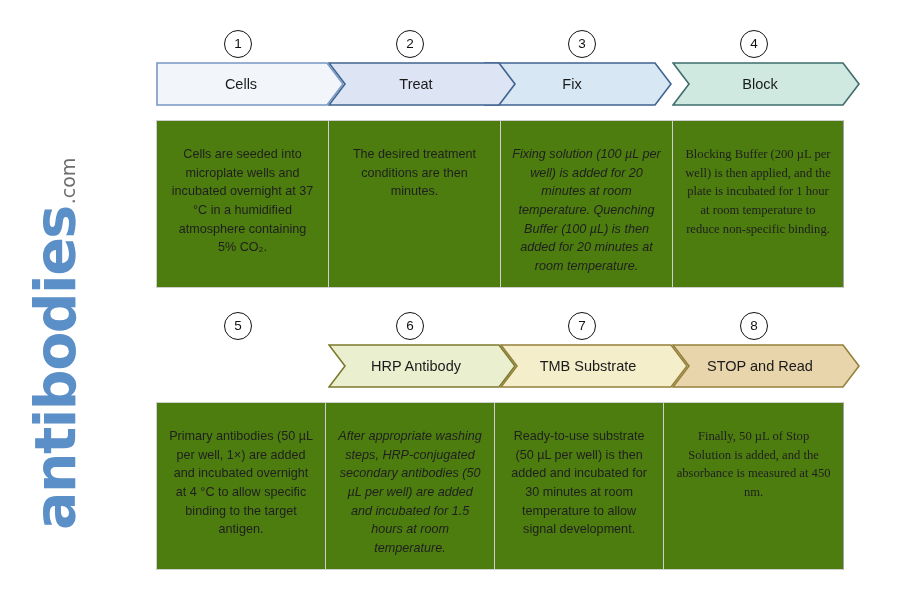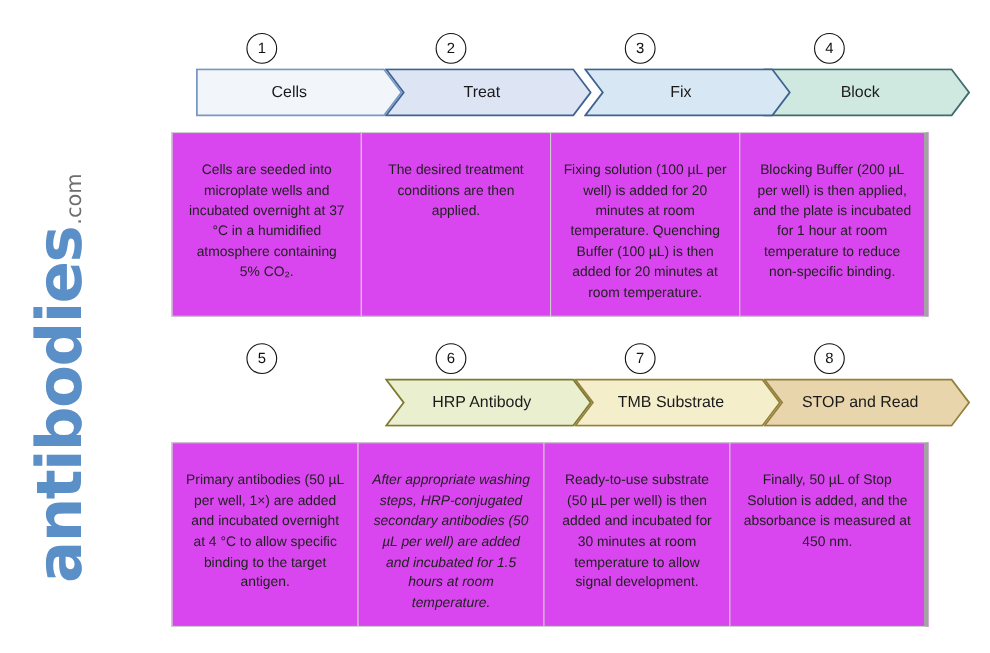--- a/index.html
+++ b/index.html
@@ -78,21 +78,20 @@
     line-height: 25px;
     text-align: center;
     color: #111111;
     background: #ffffff;
   }
 
   .chevron-strip {
     position: relative;
     height: 58px;
     width: 688px;
-    margin-left: 22px;
   }
   .chevron {
     position: absolute;
     top: 0;
     height: 44px;
     box-sizing: border-box;
     display: flex;
     align-items: center;
     justify-content: center;
   }
@@ -119,27 +118,27 @@
   .body-strip {
     position: relative;
     width: 688px;
     height: 168px;
     display: flex;
   }
   .body-cell {
     box-sizing: border-box;
     border: 1px solid #cfcfcf;
     border-right: none;
-    background: #d946ef;
+    background: #4d7c0f;
     display: flex;
     align-items: flex-start;
     justify-content: center;
     padding: 24px 11px 10px 11px;
   }
-  .body-cell:last-child { border-right: 4px solid #a3a3a3; }
+  .body-cell:last-child { border-right: 1px solid #a3a3a3; font-family: Liberation Serif, serif; }
   .body-text {
     font-size: 12.6px;
     line-height: 1.48;
     text-align: center;
     color: #1f1f1f;
   }
 </style>
 </head>
 <body>
 
@@ -163,41 +162,41 @@
             <polygon points="1,1 171,1 187,22 171,43 1,43" fill="#f2f6fb" stroke="#7897c4" stroke-width="1.6" stroke-linejoin="miter"></polygon>
           </svg>
           <span class="chevron-label">Cells</span>
         </div>
         <div class="chevron" style="left: 172px; width: 188px; z-index: 3;">
           <svg viewBox="0 0 188 44" preserveAspectRatio="none">
             <polygon points="1,1 171,1 187,22 171,43 1,43 17,22" fill="#dde4f4" stroke="#3f6391" stroke-width="1.6" stroke-linejoin="miter"></polygon>
           </svg>
           <span class="chevron-label">Treat</span>
         </div>
-        <div class="chevron" style="left: 353px; width: 188px; z-index: 2;">
+        <div class="chevron" style="left: 328px; width: 188px; z-index: 2;">
           <svg viewBox="0 0 188 44" preserveAspectRatio="none">
             <polygon points="1,1 171,1 187,22 171,43 1,43 17,22" fill="#d7e7f4" stroke="#3f6391" stroke-width="1.6" stroke-linejoin="miter"></polygon>
           </svg>
           <span class="chevron-label">Fix</span>
         </div>
         <div class="chevron" style="left: 516px; width: 188px; z-index: 1;">
           <svg viewBox="0 0 188 44" preserveAspectRatio="none">
             <polygon points="1,1 171,1 187,22 171,43 1,43 17,22" fill="#cfe8e0" stroke="#3f6b6b" stroke-width="1.6" stroke-linejoin="miter"></polygon>
           </svg>
           <span class="chevron-label">Block</span>
         </div>
       </div>
     <div class="body-strip">
         <div class="body-cell" style="width: 172px;">
           <div class="body-text">Cells are seeded into microplate wells and incubated overnight at 37 °C in a humidified atmosphere containing 5% CO₂.</div>
         </div>
         <div class="body-cell" style="width: 172px;">
-          <div class="body-text">The desired treatment conditions are then applied.</div>
-        </div>
-        <div class="body-cell" style="width: 172px;">
+          <div class="body-text">The desired treatment conditions are then minutes.</div>
+        </div>
+        <div class="body-cell" style="width: 172px; font-style: italic;">
           <div class="body-text">Fixing solution (100 µL per well) is added for 20 minutes at room temperature. Quenching Buffer (100 µL) is then added for 20 minutes at room temperature.</div>
         </div>
         <div class="body-cell" style="width: 172px;">
           <div class="body-text">Blocking Buffer (200 µL per well) is then applied, and the plate is incubated for 1 hour at room temperature to reduce non-specific binding.</div>
         </div>
       </div>
   </div>
 
   <div class="flow-row" id="row-2">
     <div class="step-number-strip">

